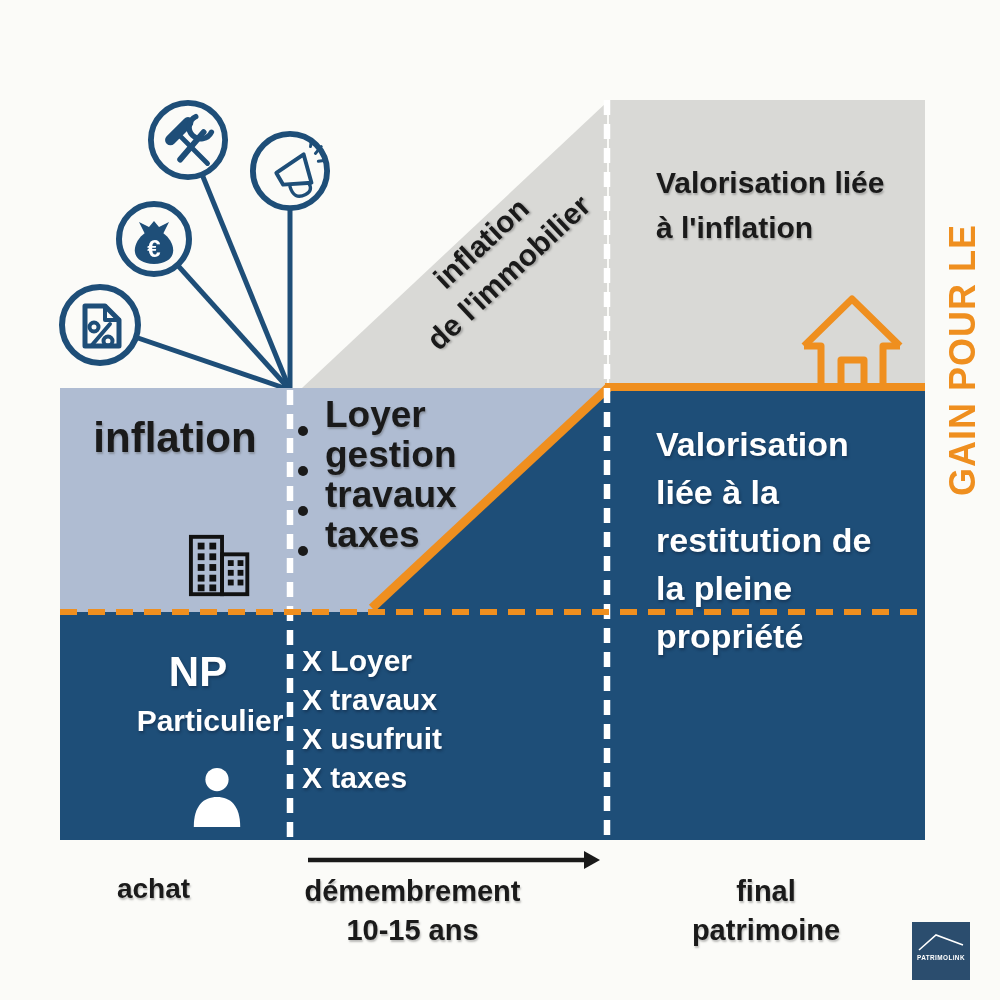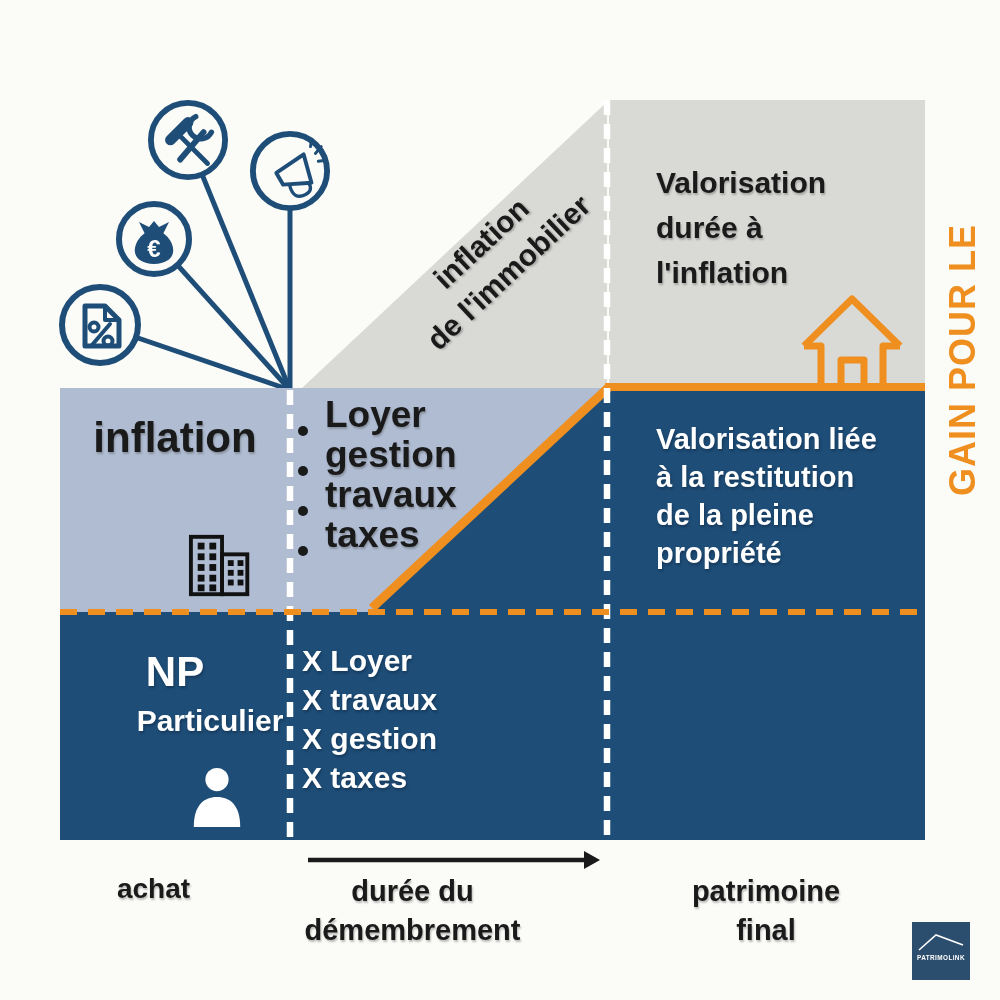--- a/index.html
+++ b/index.html
@@ -41,22 +41,22 @@
     transform:rotate(180deg); text-align:center; line-height:62px;
     font-size:36px; font-weight:800; letter-spacing:1px; color:var(--orange);}
   #inflation-label{left:340px; top:218px; width:310px; font-size:30px; line-height:40px;
     transform:rotate(-43deg);}
   #val-inflation{left:656px; top:160px; width:245px; font-size:30px; line-height:45px;}
   #usufruit-title{left:60px; top:414px; width:230px; font-size:42px;}
   #usufruit-sub{left:60px; top:466px; width:230px; font-size:29px;}
   #charges{left:298px; top:396px;}
   .charge-row{display:flex; align-items:flex-end; height:40px; font-size:37px; font-weight:700; color:var(--black);}
   .dot{width:10px; height:10px; border-radius:50%; background:var(--black); margin-right:17px; flex:0 0 auto;}
-  #restitution{left:656px; top:420px; width:234px; font-size:29px; line-height:38px;}
-  #np-title{left:60px; top:648px; width:230px; font-size:42px;}
+  #restitution{left:656px; top:420px; width:234px; font-size:34px; line-height:48px;}
+  #np-title{left:60px; top:648px; width:230px; font-size:42px;padding-left:23px;}
   #np-sub{left:60px; top:704px; width:230px; font-size:30px;margin-left:35px;}
   #np-charges{left:302px; top:641px;}
   .np-row{font-size:30px; line-height:39px; font-weight:700; color:var(--white);}
   #achat{left:46px; top:873px; width:215px; font-size:28px;}
   #duree{left:285px; top:872px; width:255px; font-size:29px; line-height:39px;}
   #patrimoine{left:607px; top:872px; width:318px; font-size:29px; line-height:39px;}
 </style>
 </head>
 <body>
 
@@ -124,21 +124,21 @@
     <line class="istroke" style="stroke-width:4" x1="53" y1="42" x2="35" y2="63"></line>
   </svg>
 
   <div class="abs" id="banner">GAIN POUR LE PARTICULIER</div>
 
   <div class="abs txt center sh-b" id="inflation-label">
     <div>inflation</div>
     <div>de l'immobilier</div>
   </div>
 
-  <div class="abs txt sh-b" id="val-inflation">Valorisation durée à l'inflation</div>
+  <div class="abs txt sh-b" id="val-inflation">Valorisation liée à l'inflation</div>
 
   <svg class="abs" style="left:800px; top:290px;" width="104" height="100" viewBox="0 0 104 100">
     <path class="orange-stroke" d="M4,56 L52,9 L100,56"></path>
     <path class="orange-stroke" d="M4,56 H21 V96"></path>
     <path class="orange-stroke" d="M100,56 H83 V96"></path>
     <path class="orange-stroke" d="M41,96 V70 H64 V96"></path>
   </svg>
 
   <div class="abs txt center sh-b" id="usufruit-title">inflation</div>
 
@@ -188,32 +188,32 @@
   <div class="abs txt white center sh-w" id="np-sub">Particulier</div>
 
   <svg class="abs" style="left:188px; top:764px;" width="58" height="64" viewBox="0 0 60 64">
     <circle fill="#FFFFFF" cx="30" cy="15" r="12"></circle>
     <path fill="#FFFFFF" d="M6,64 C6,42 16,33 30,33 C44,33 54,42 54,64 Z"></path>
   </svg>
 
   <div class="abs" id="np-charges">
     <div class="np-row sh-w">X Loyer</div>
     <div class="np-row sh-w">X travaux</div>
-    <div class="np-row sh-w">X gestion</div>
+    <div class="np-row sh-w">X usufruit</div>
     <div class="np-row sh-w">X taxes</div>
   </div>
 
   <div class="abs txt center sh-b" id="achat">achat</div>
   <div class="abs txt center sh-b" id="duree">
-    <div>durée du</div>
     <div>démembrement</div>
+    <div>10-15 ans</div>
   </div>
   <div class="abs txt center sh-b" id="patrimoine">
+    <div>final</div>
     <div>patrimoine</div>
-    <div>final</div>
   </div>
 
   <svg class="abs" style="left:912px; top:922px;" width="58" height="58" viewBox="0 0 58 58">
     <rect x="0" y="0" width="58" height="58" fill="var(--logo-blue)"></rect>
     <polyline points="7,28 24,13 51,23" fill="none" stroke="#FFFFFF" stroke-width="1.6"></polyline>
     <text x="29" y="38" text-anchor="middle" font-size="6.4" font-weight="bold" fill="#FFFFFF" letter-spacing="0.4">PATRIMOLiNK</text>
   </svg>
 
 </div>
 

